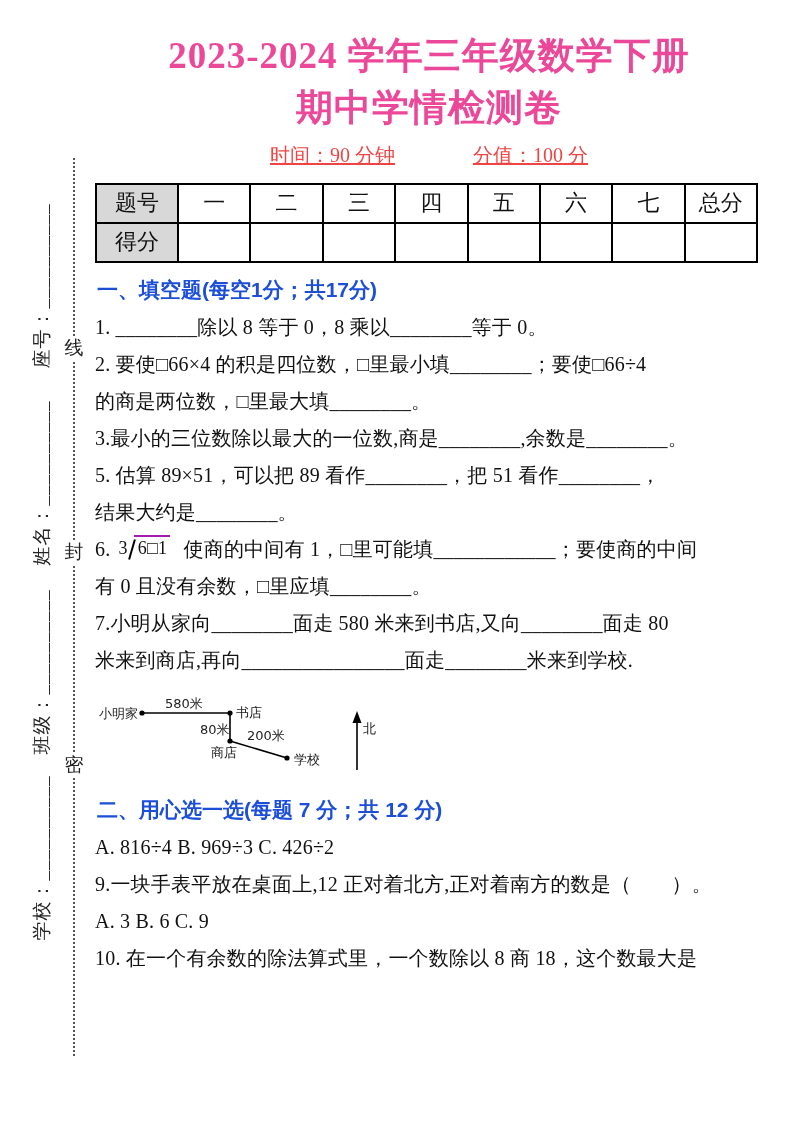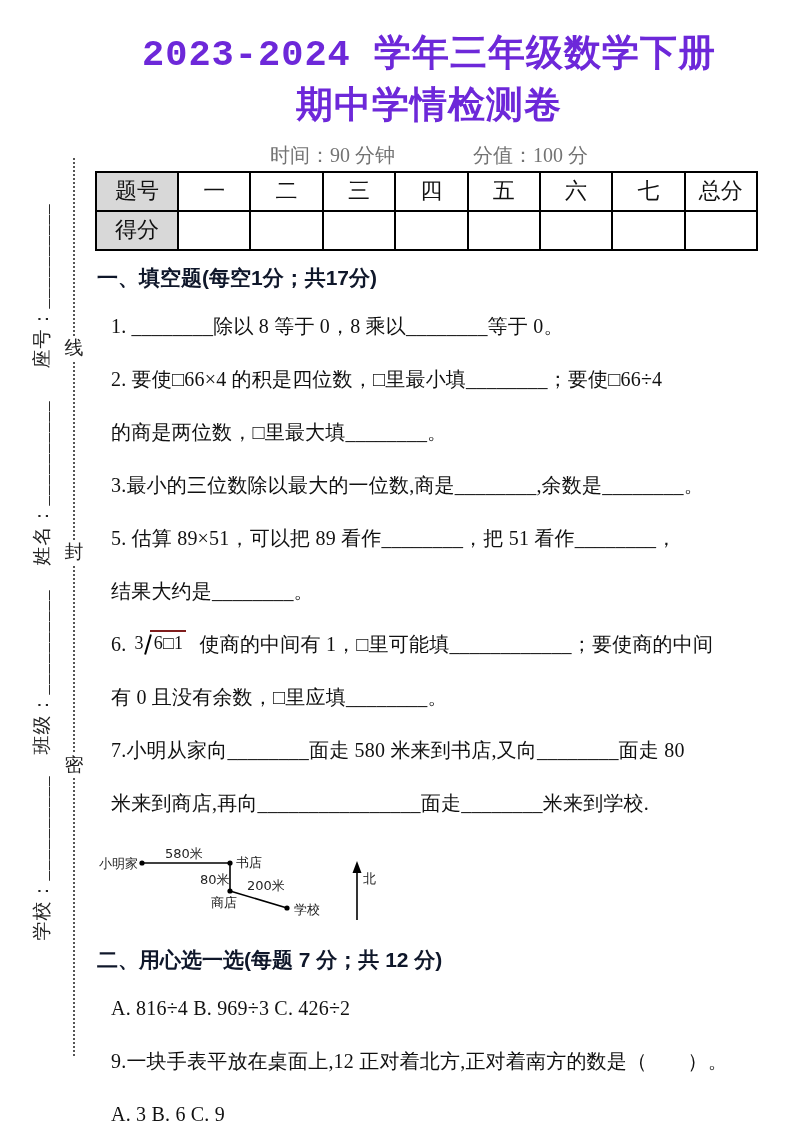--- a/index.html
+++ b/index.html
@@ -10,38 +10,38 @@
   .seal-line{position:absolute;left:73px;top:158px;height:898px;width:0;
              border-left:2px dotted #555;}
   .seal-char{position:absolute;left:63px;width:22px;text-align:center;background:#fff;
              font-size:19px;color:#222;line-height:24px;}
   .rot-label{position:absolute;left:42px;white-space:nowrap;font-size:19px;color:#222;
              transform:translate(-50%,-50%) rotate(-90deg);letter-spacing:1px;}
 
   
   .main{position:absolute;left:95px;top:30px;width:668px;}
   .title{margin:0;text-align:center;font-weight:700;font-size:37px;line-height:1.4;
-         letter-spacing:1px;color:#6d28d9;font-family:Liberation Mono, monospace;}
-  .meta{display:flex;justify-content:center;gap:78px;font-size:20px;margin-top:8px;color:#737373;}
+         letter-spacing:1px;color:#ec4899;}
+  .meta{display:flex;justify-content:center;gap:78px;font-size:20px;margin-top:8px;color:#ef4444;text-decoration:underline;}
 
-  table.score{border-collapse:collapse;margin-top:2px;table-layout:fixed;width:663px;}
+  table.score{border-collapse:collapse;margin-top:14px;table-layout:fixed;width:663px;}
   table.score td{border:2.4px solid #000;height:37px;text-align:center;font-size:22px;
                  padding:0;overflow:hidden;}
   table.score td.lbl{background:#d8d8d8;width:80px;}
 
   .sec-heading{font-family:"Liberation Sans","DejaVu Sans",sans-serif;font-weight:700;
-               font-size:21px;margin:13px 0 5px 2px;color:#0f172a;}
-  .q{margin:16px;font-size:20px;line-height:37px;letter-spacing:.2px;white-space:nowrap;}
+               font-size:21px;margin:13px 0 5px 2px;color:#1d4ed8;}
+  .q{margin:0;font-size:20px;line-height:37px;letter-spacing:.2px;white-space:nowrap;}
 
   
   .longdiv{display:inline-flex;align-items:flex-end;margin:0 8px 0 3px;font-size:18px;
            line-height:22px;transform:translateY(-2px);}
   .ld-slash{display:inline-block;width:2px;height:21px;background:#000;
             transform:rotate(16deg);margin:0 1px -1px 3px;}
-  .ld-dividend{border-top:2px solid #7f1d1d;padding:0 3px 0 4px;}
+  .ld-dividend{border-top:2px solid #a21caf;padding:0 3px 0 4px;}
 
   .diagram{display:block;margin:9px 0 0 2px;}
   .diagram text{font-family:"DejaVu Sans","Liberation Sans",sans-serif;font-size:13px;fill:#222;}
 </style>
 </head>
 <body>
 
 <div class="page">
 
   <div class="seal-line"></div>
@@ -137,15 +137,16 @@
       <line x1="260" y1="82" x2="260" y2="32" stroke="#000" stroke-width="1.6"></line>
       <polygon points="260,23 255.5,35 264.5,35" fill="#000"></polygon>
       <text x="266" y="45">北</text>
     </svg>
 
     <div class="sec-heading">二、用心选一选(每题 7 分；共 12 分)</div>
 
     <p class="q">A. 816÷4  B. 969÷3 C. 426÷2</p>
     <p class="q">9.一块手表平放在桌面上,12 正对着北方,正对着南方的数是（　　）。</p>
     <p class="q">A. 3  B. 6 C. 9</p>
+    <p class="q">10. 在一个有余数的除法算式里，一个数除以 8 商 18，这个数最大是</p>
 
   </div>
 </div>
 
 </body></html>

